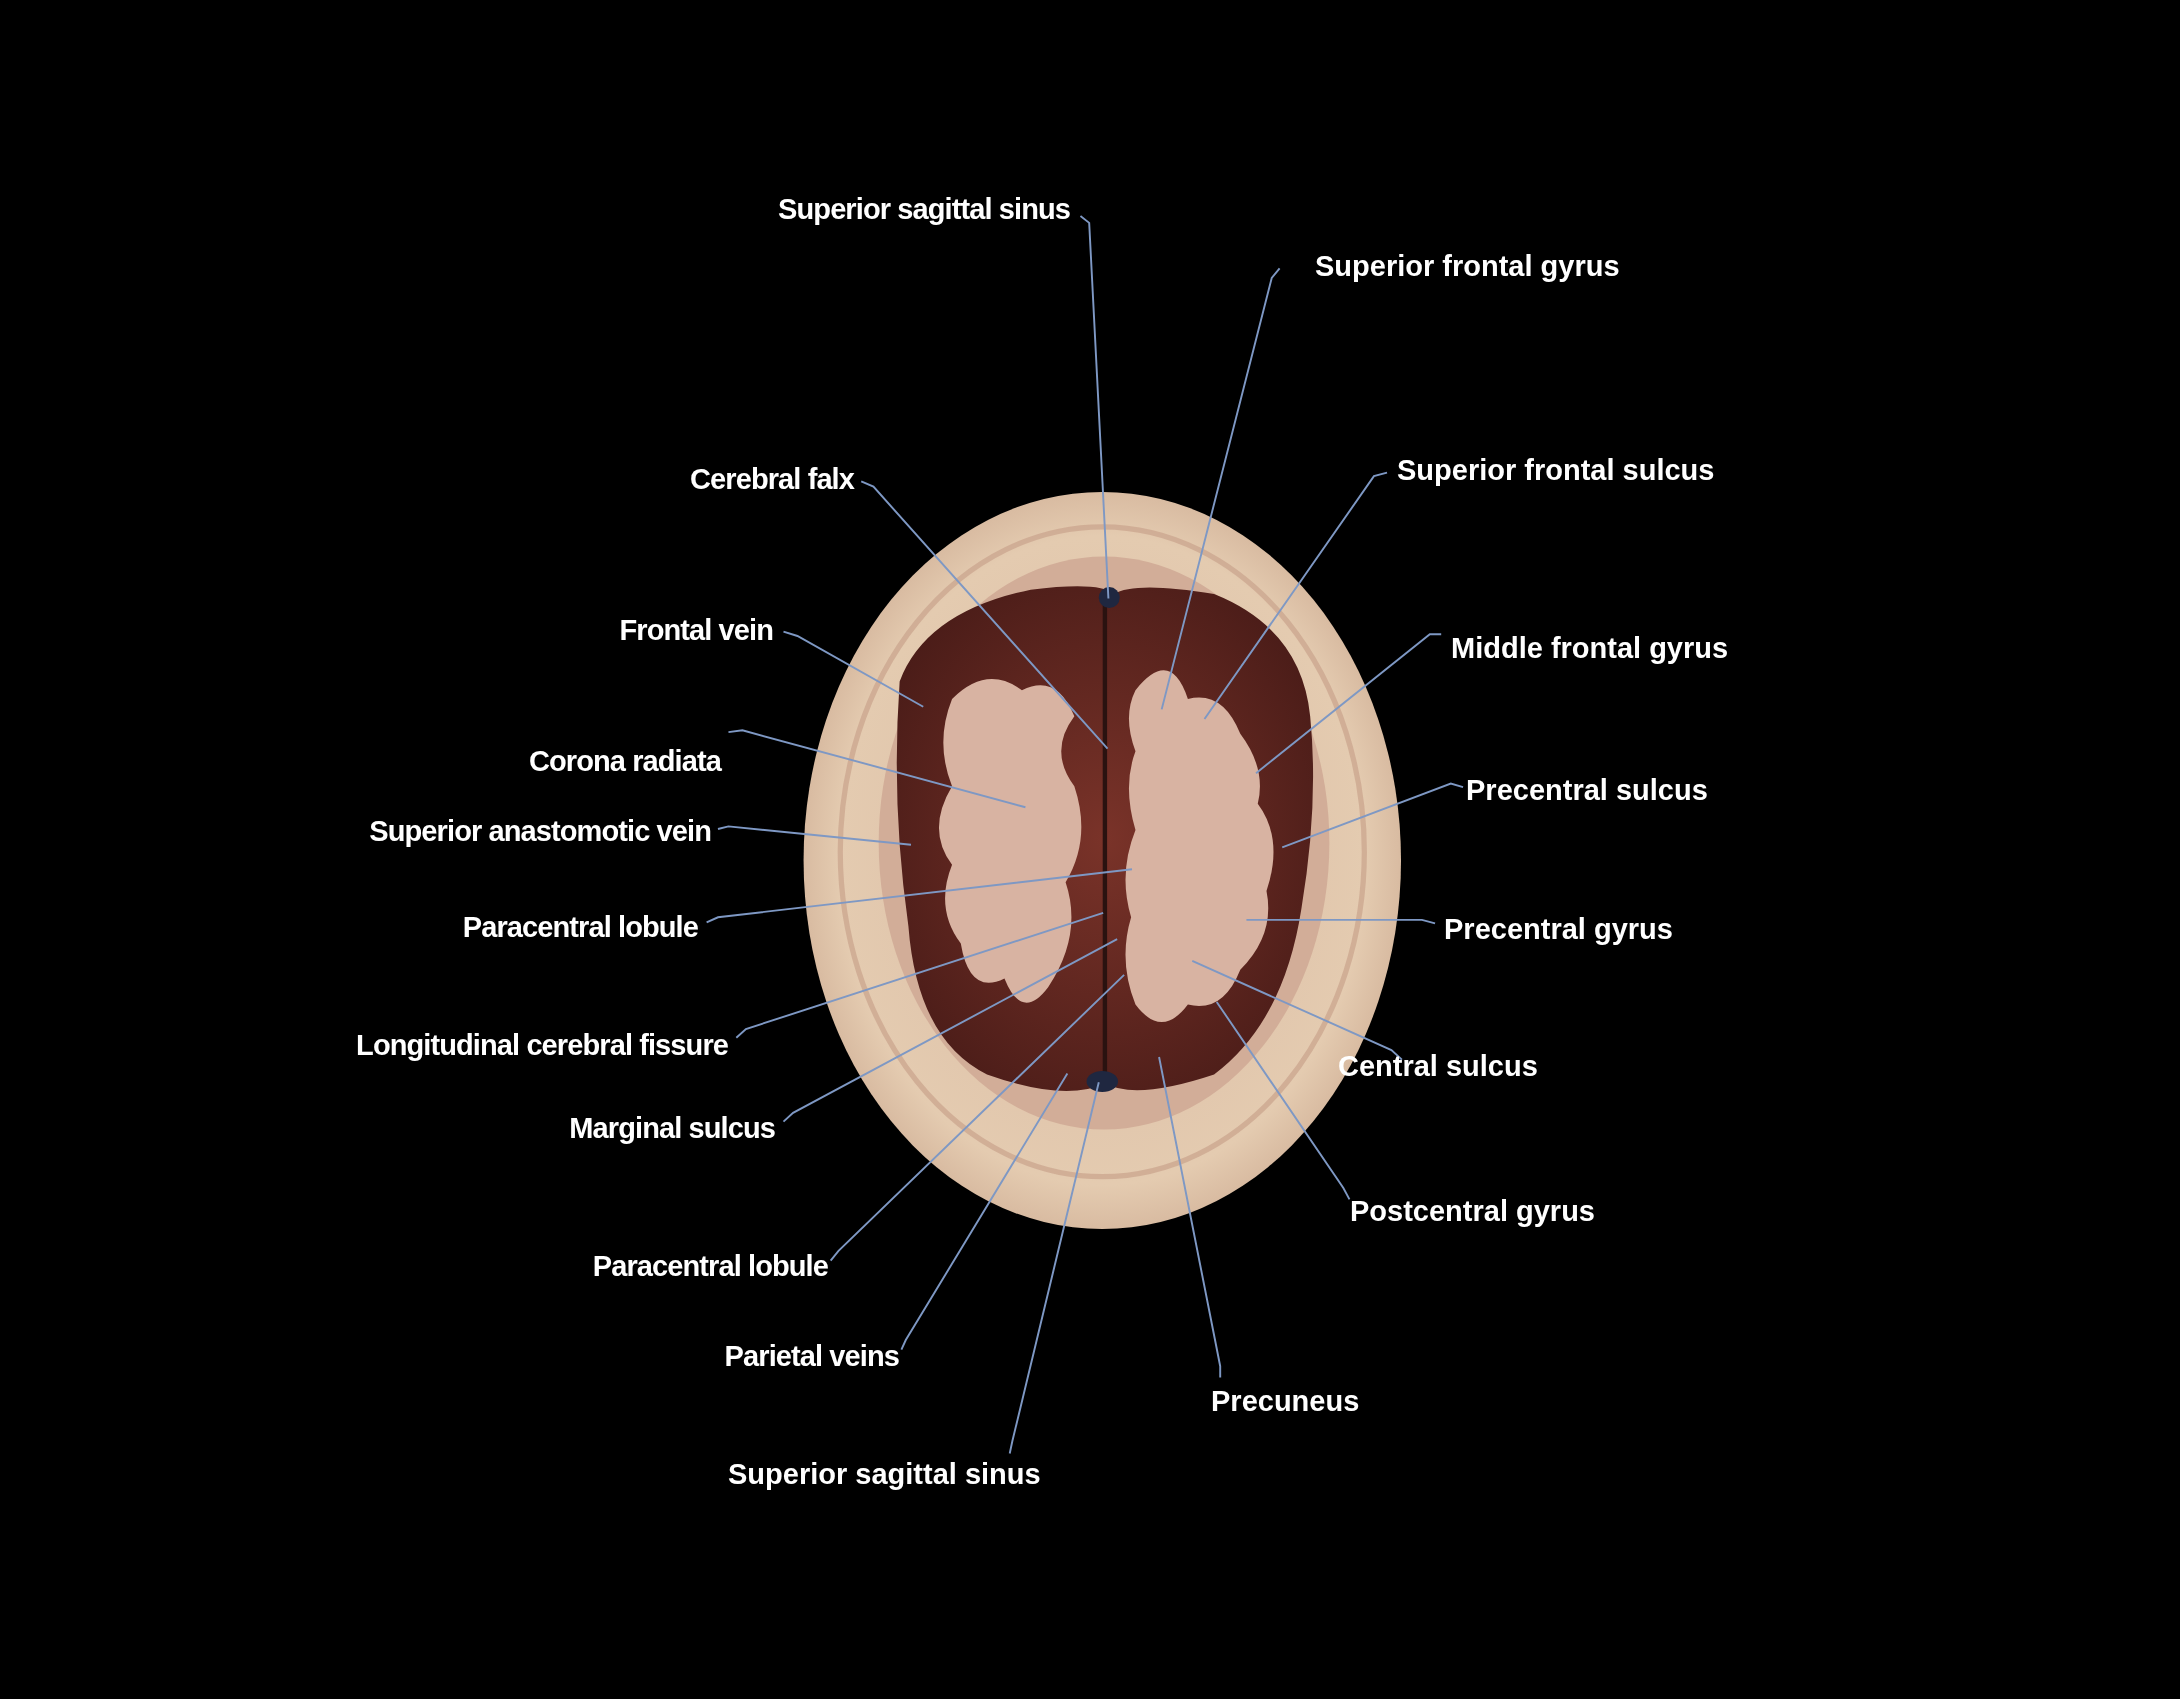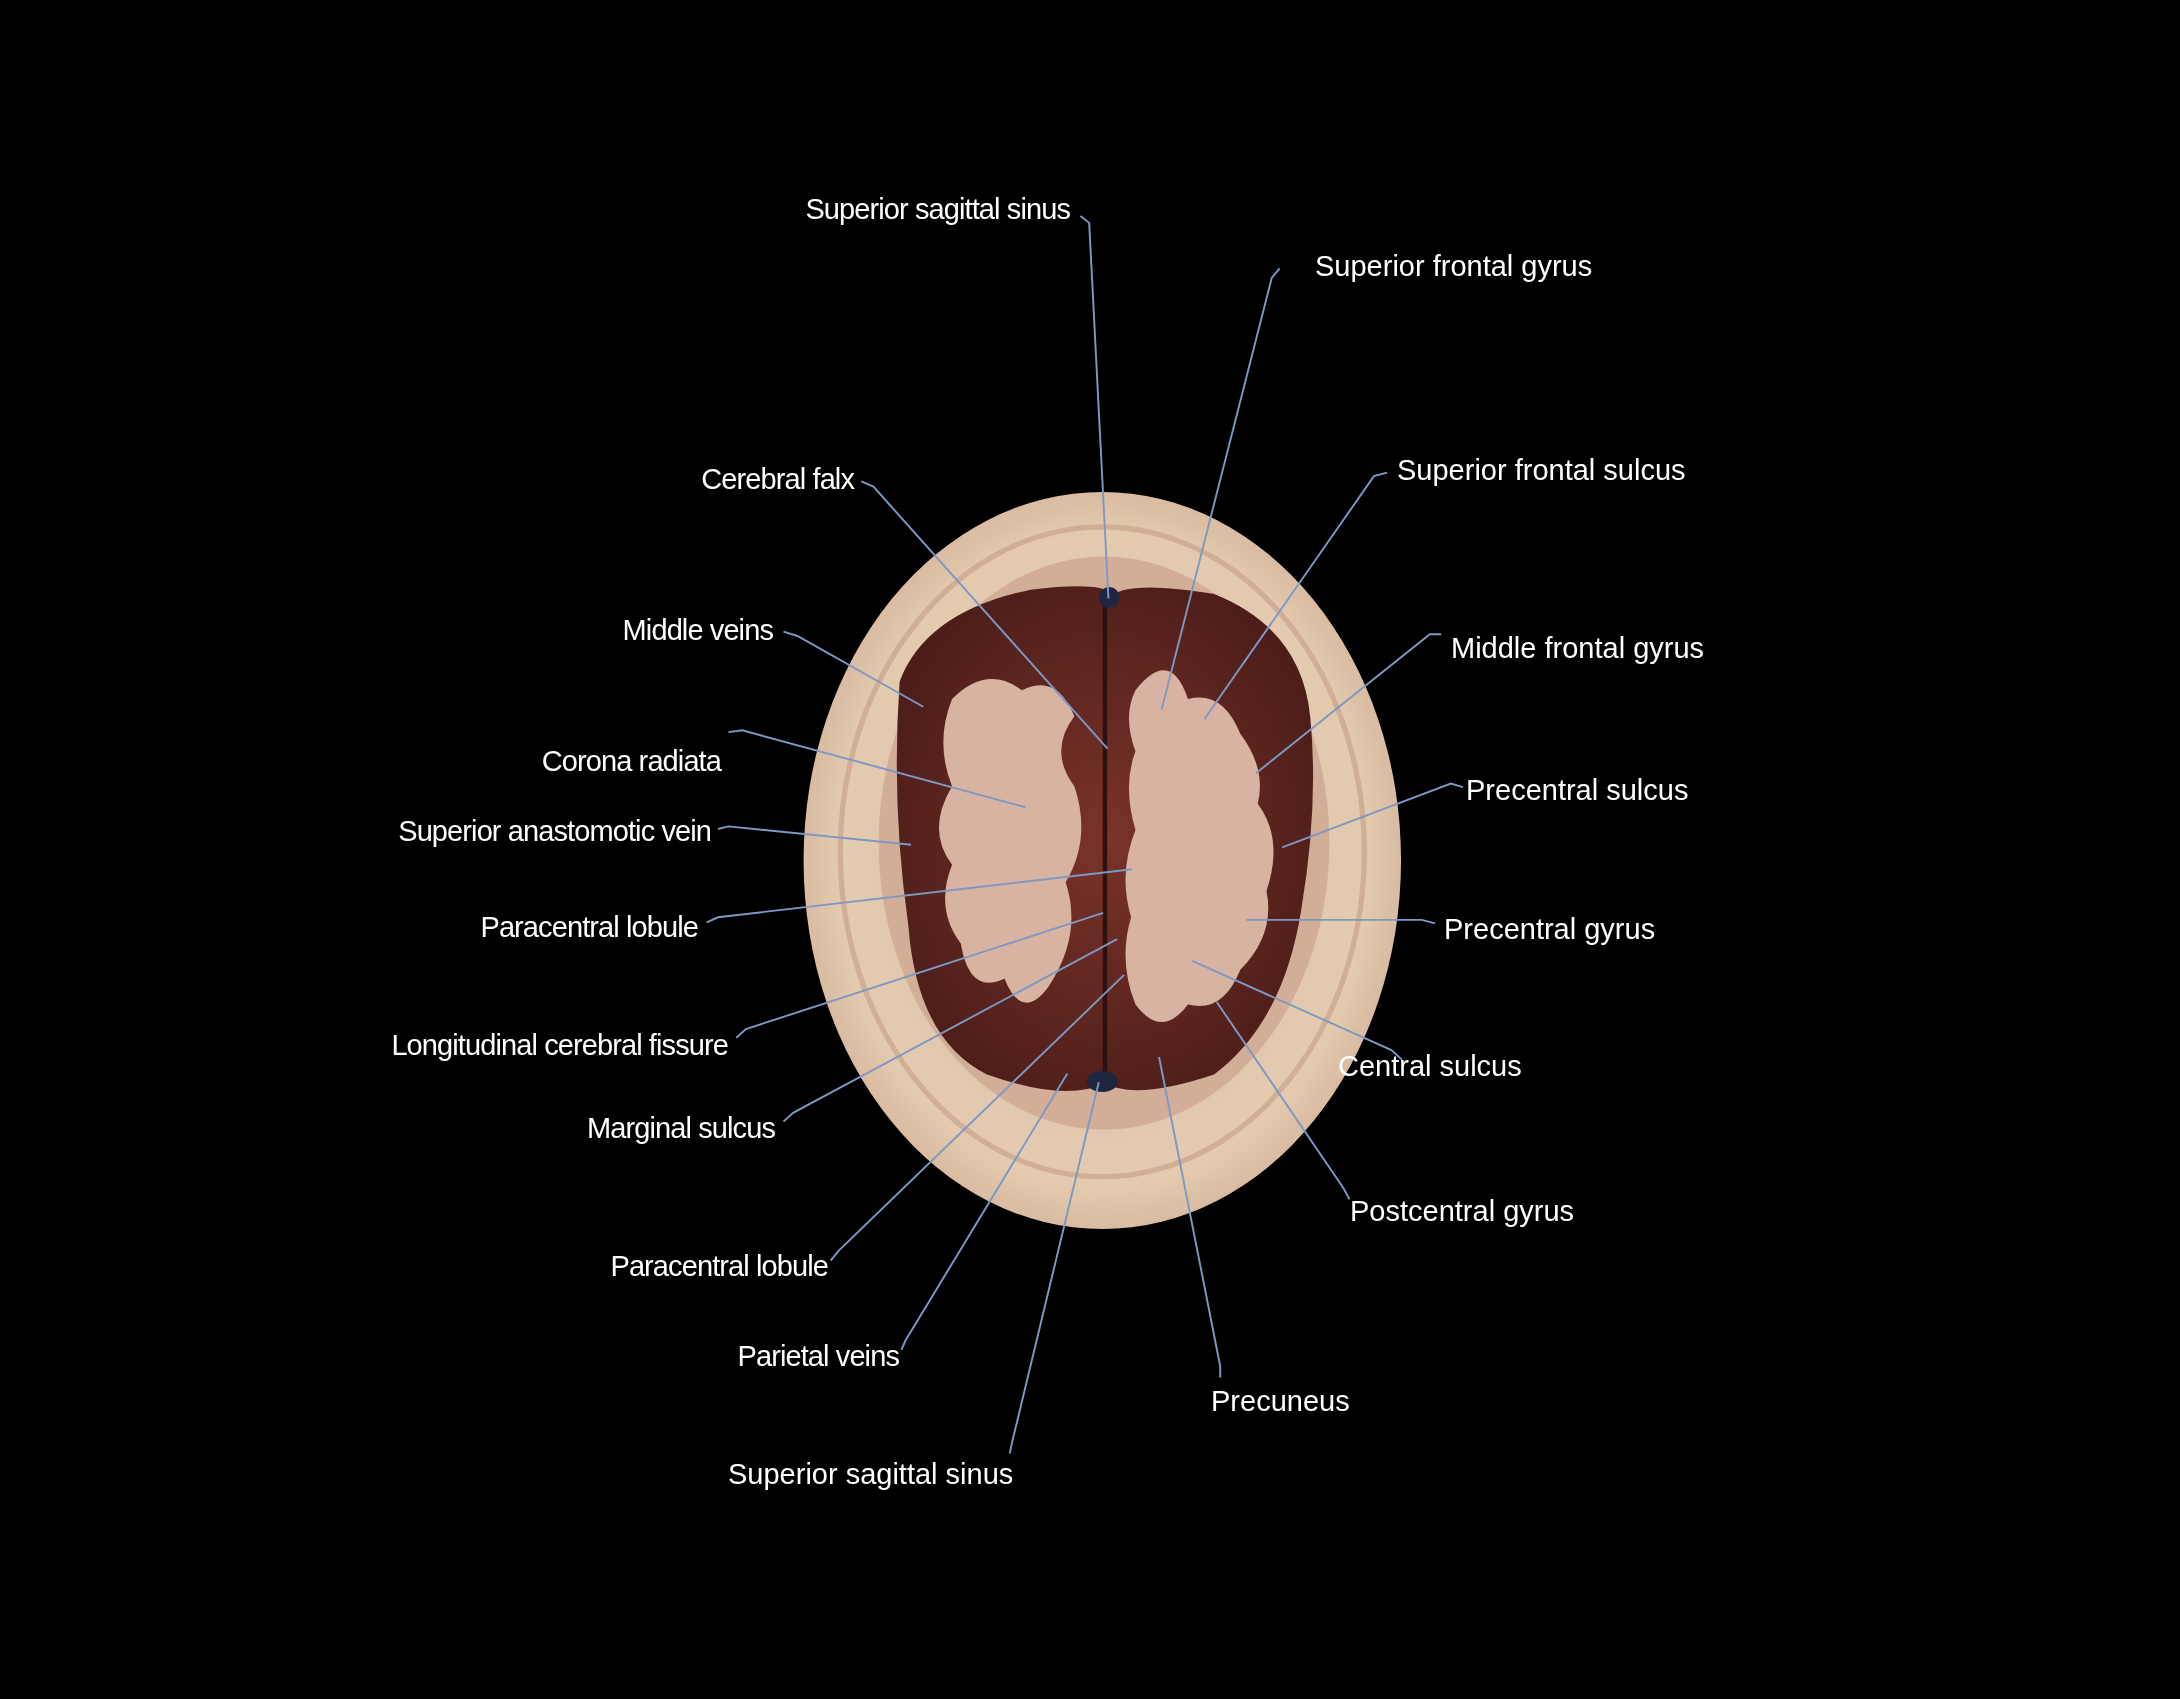--- a/index.html
+++ b/index.html
@@ -1,18 +1,18 @@
 <!DOCTYPE html>
 <html style="font-size:14px"><head>
 <meta charset="utf-8">
 <style>
   html, body { margin:0; padding:0; background:#000; }
   body { width:2181px; height:1700px; position:relative; overflow:hidden; font-family:"Liberation Sans", sans-serif; }
   #stage { position:absolute; left:0; top:0; width:2181px; height:1700px; }
-  .label { position:absolute; color:#fff; font-size:29px; line-height:33px; white-space:nowrap; font-family:"Liberation Sans", sans-serif; }
+  .label { position:absolute; color:#fff; font-size:29px; line-height:33px; white-space:nowrap; font-family:"Liberation Sans", sans-serif;font-weight:bold; }
   .label.left { text-align:right; transform:translate(-100%,-50%); }
   .label.right { transform:translate(0,-50%); }
   .label.narrow { letter-spacing:-0.9px; }
   svg { position:absolute; left:0; top:0; }
 </style>
 </head>
 <body>
 
 <div id="stage">
   <svg id="specimen" width="2181" height="1700" viewBox="0 0 2497 1946">
@@ -61,21 +61,21 @@
         <polyline points="1032,1545 1037,1534 1222,1229" fill="none" stroke="#7e98c4" stroke-width="2.2"></polyline>
         <polyline points="1397,1577 1397,1564 1327,1210" fill="none" stroke="#7e98c4" stroke-width="2.2"></polyline>
         <polyline points="1156,1664 1159,1650 1258,1239" fill="none" stroke="#7e98c4" stroke-width="2.2"></polyline>
       </g>
   </svg>
   <div id="labels">
       <div class="label left narrow" style="left: 1070px; top: 209px;">Superior sagittal sinus</div>
       <div class="label right" style="left: 1291px; top: 266px; margin-left: 24px;">Superior frontal gyrus</div>
       <div class="label left narrow" style="left: 854px; top: 479px;">Cerebral falx</div>
       <div class="label right" style="left: 1397px; top: 470px;">Superior frontal sulcus</div>
-      <div class="label left narrow" style="left: 773px; top: 630px;">Middle veins</div>
+      <div class="label left narrow" style="left: 773px; top: 630px;">Frontal vein</div>
       <div class="label right" style="left: 1451px; top: 648px;">Middle frontal gyrus</div>
       <div class="label left narrow" style="left: 721px; top: 729px; margin-top: 32px;">Corona radiata</div>
       <div class="label right" style="left: 1466px; top: 790px; text-align: right;">Precentral sulcus</div>
       <div class="label left narrow" style="left: 711px; top: 831px;">Superior anastomotic vein</div>
       <div class="label left narrow" style="left: 698px; top: 927px;">Paracentral lobule</div>
       <div class="label right" style="left: 1444px; top: 929px;">Precentral gyrus</div>
       <div class="label left narrow" style="left: 728px; top: 1045px;">Longitudinal cerebral fissure</div>
       <div class="label right" style="left: 1338px; top: 1066px;">Central sulcus</div>
       <div class="label left narrow" style="left: 775px; top: 1128px;">Marginal sulcus</div>
       <div class="label right" style="left: 1350px; top: 1211px;">Postcentral gyrus</div>

